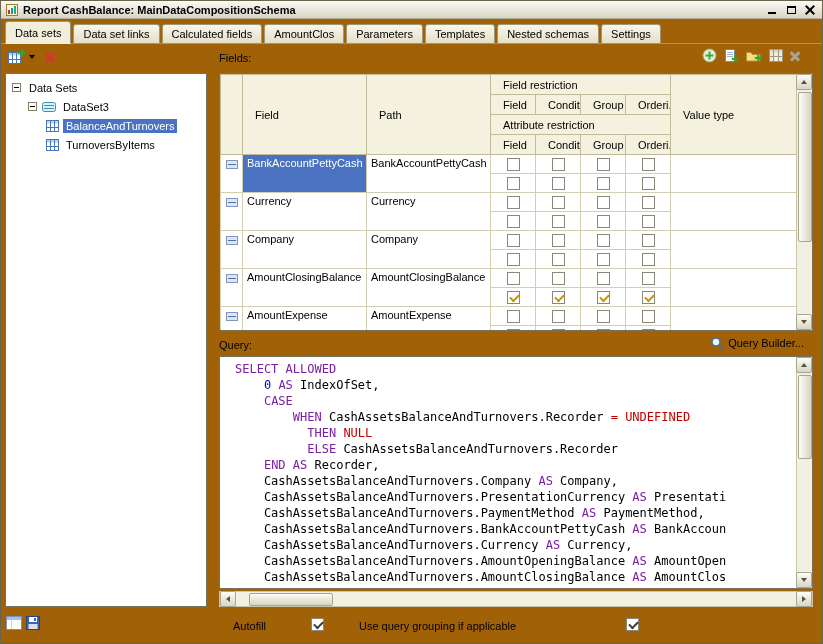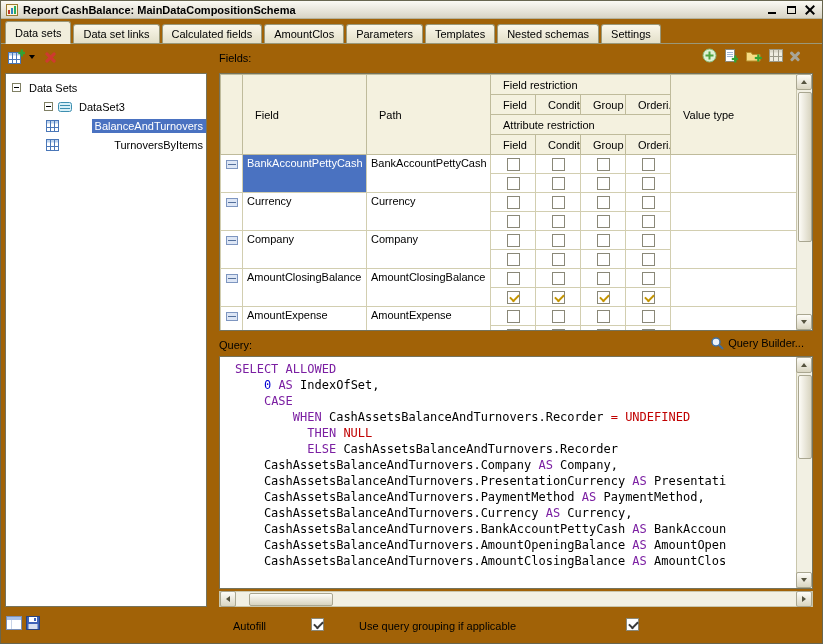--- a/index.html
+++ b/index.html
@@ -36,21 +36,21 @@
   .x-gray::before,.x-gray::after { content:""; position:absolute; left:-1px; top:4px; width:12px; height:2.5px; background:#A8A597; border-radius:1px; }
   .x-gray::before { transform:rotate(45deg); } .x-gray::after { transform:rotate(-45deg); }
 
   .fields-label { position:absolute; left:218px; top:51px; }
   .fields-toolbar { position:absolute; right:22px; top:47px; display:flex; align-items:center; gap:7px; }
   .ft-btn { display:inline-flex; align-items:center; }
 
   
   .tree-panel { position:absolute; left:4px; top:72px; width:202px; height:534px; background:#fff; border:1px solid #75735C; overflow:hidden; padding-top:4px; }
   .tree-row { height:19px; display:flex; align-items:center; white-space:nowrap; }
-  .lvl0 { padding-left:6px; } .lvl1 { padding-left:38px; } .lvl2 { padding-left:40px;justify-content:space-between; }
+  .lvl0 { padding-left:6px; } .lvl1 { padding-left:22px; } .lvl2 { padding-left:40px; }
   .expander { width:9px; height:9px; flex:none; border:1px solid #808064; background:#fff; position:relative; margin-right:5px; }
   .expander::after { content:""; position:absolute; left:1px; top:3px; width:5px; height:1px; background:#000; }
   .t-ico { flex:none; display:inline-flex; margin-right:4px; }
   .tree-label { padding:1px 3px; }
   .tree-label.selected { background:#4A72C1; color:#fff; }
 
   
   .fields-box { position:absolute; left:218px; top:72px; width:594px; height:258px; background:#fff; border:1px solid #75735C; overflow:hidden; }
   .ftable { border-collapse:collapse; table-layout:fixed; width:578px; }
   .ftable th { height:20px; background:#F4F1DF; border:1px solid #BFBB9B; font-weight:normal; text-align:left; padding:1px 12px; overflow:hidden; white-space:nowrap; }
@@ -404,25 +404,26 @@
   </div>
 
   <div class="query-box">
     <div class="qcode" id="query-code">
         <div class="qline"><span class="tk-k">SELECT</span><span class="tk-p"> </span><span class="tk-k">ALLOWED</span></div>
         <div class="qline"><span class="tk-p">    </span><span class="tk-n">0</span><span class="tk-p"> </span><span class="tk-k">AS</span><span class="tk-p"> IndexOfSet,</span></div>
         <div class="qline"><span class="tk-p">    </span><span class="tk-k">CASE</span></div>
         <div class="qline"><span class="tk-p">        </span><span class="tk-k">WHEN</span><span class="tk-p"> CashAssetsBalanceAndTurnovers.Recorder </span><span class="tk-r">= UNDEFINED</span></div>
         <div class="qline"><span class="tk-p">          </span><span class="tk-k">THEN</span><span class="tk-p"> </span><span class="tk-r">NULL</span></div>
         <div class="qline"><span class="tk-p">          </span><span class="tk-k">ELSE</span><span class="tk-p"> CashAssetsBalanceAndTurnovers.Recorder</span></div>
+        <div class="qline"><span class="tk-p">    </span><span class="tk-k">END</span><span class="tk-p"> </span><span class="tk-k">AS</span><span class="tk-p"> Recorder,</span></div>
         <div class="qline"><span class="tk-p">    CashAssetsBalanceAndTurnovers.Company </span><span class="tk-k">AS</span><span class="tk-p"> Company,</span></div>
         <div class="qline"><span class="tk-p">    CashAssetsBalanceAndTurnovers.PresentationCurrency </span><span class="tk-k">AS</span><span class="tk-p"> Presentati</span></div>
         <div class="qline"><span class="tk-p">    CashAssetsBalanceAndTurnovers.PaymentMethod </span><span class="tk-k">AS</span><span class="tk-p"> PaymentMethod,</span></div>
+        <div class="qline"><span class="tk-p">    CashAssetsBalanceAndTurnovers.BankAccountPettyCash </span><span class="tk-k">AS</span><span class="tk-p"> BankAccoun</span></div>
         <div class="qline"><span class="tk-p">    CashAssetsBalanceAndTurnovers.Currency </span><span class="tk-k">AS</span><span class="tk-p"> Currency,</span></div>
-        <div class="qline"><span class="tk-p">    CashAssetsBalanceAndTurnovers.BankAccountPettyCash </span><span class="tk-k">AS</span><span class="tk-p"> BankAccoun</span></div>
         <div class="qline"><span class="tk-p">    CashAssetsBalanceAndTurnovers.AmountOpeningBalance </span><span class="tk-k">AS</span><span class="tk-p"> AmountOpen</span></div>
         <div class="qline"><span class="tk-p">    CashAssetsBalanceAndTurnovers.AmountClosingBalance </span><span class="tk-k">AS</span><span class="tk-p"> AmountClos</span></div>
       </div>
     <div class="vscroll">
       <span class="sbtn up">
           <span class="tri-up"></span>
         </span>
       <span class="sthumb" style="top:18px;height:84px"></span>
       <span class="sbtn down">
           <span class="tri-down"></span>

